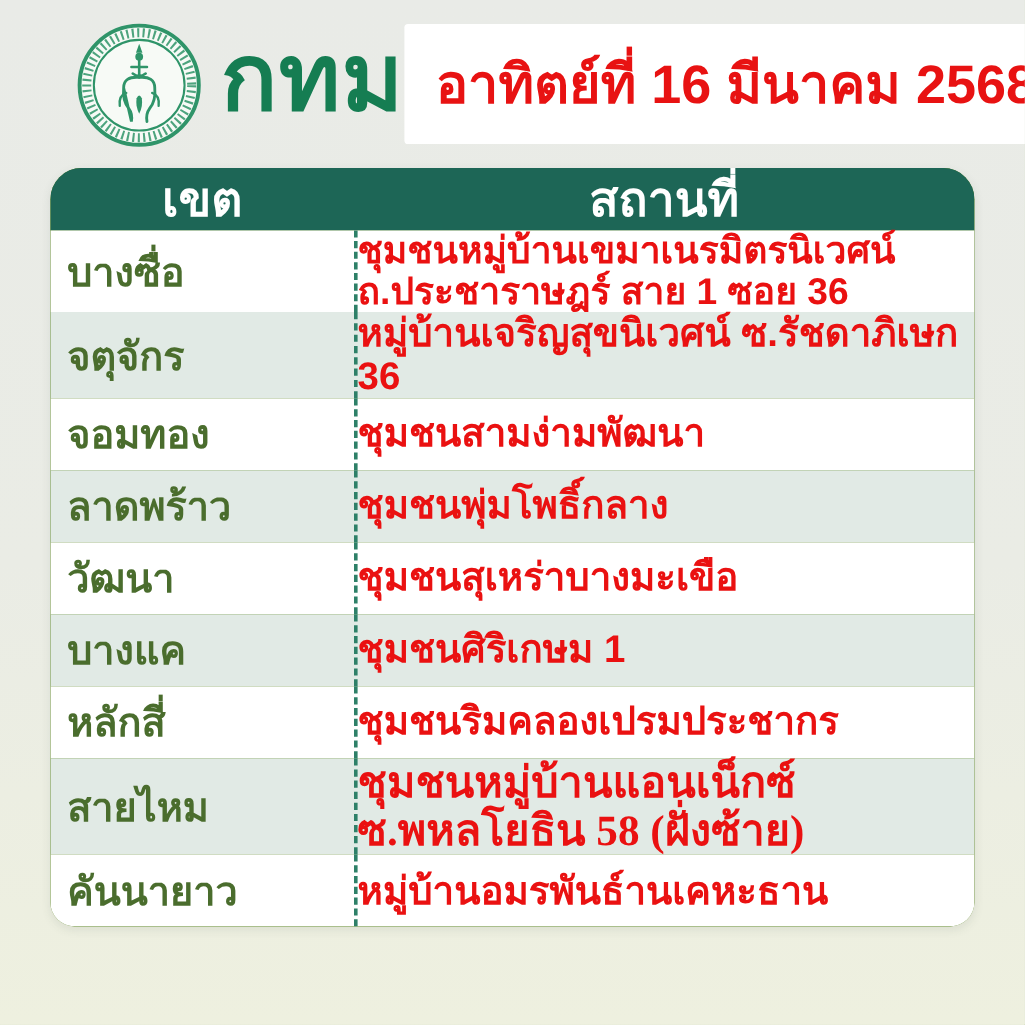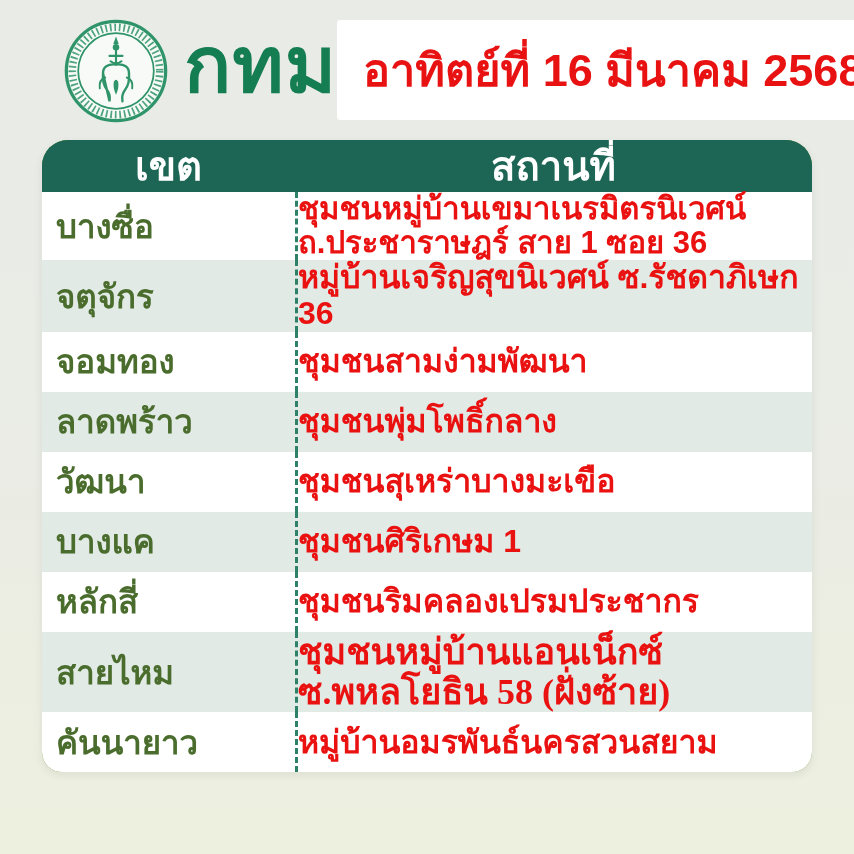--- a/index.html
+++ b/index.html
@@ -147,19 +147,19 @@
     <div class="tr alt small-text">
       <div class="td district">สายไหม</div>
       <div class="td location">
         <div>ชุมชนหมู่บ้านแอนเน็กซ์ ซ.พหลโยธิน 58 (ฝั่งซ้าย)</div>
       </div>
     </div>
 
     <div class="tr">
       <div class="td district">คันนายาว</div>
       <div class="td location">
-        <div>หมู่บ้านอมรพันธ์นครสวนสยาม</div>
+        <div>หมู่บ้านอมรพันธ์านเคหะธาน</div>
       </div>
     </div>
 
   </div>
 
 </div>
 
 </body></html>

